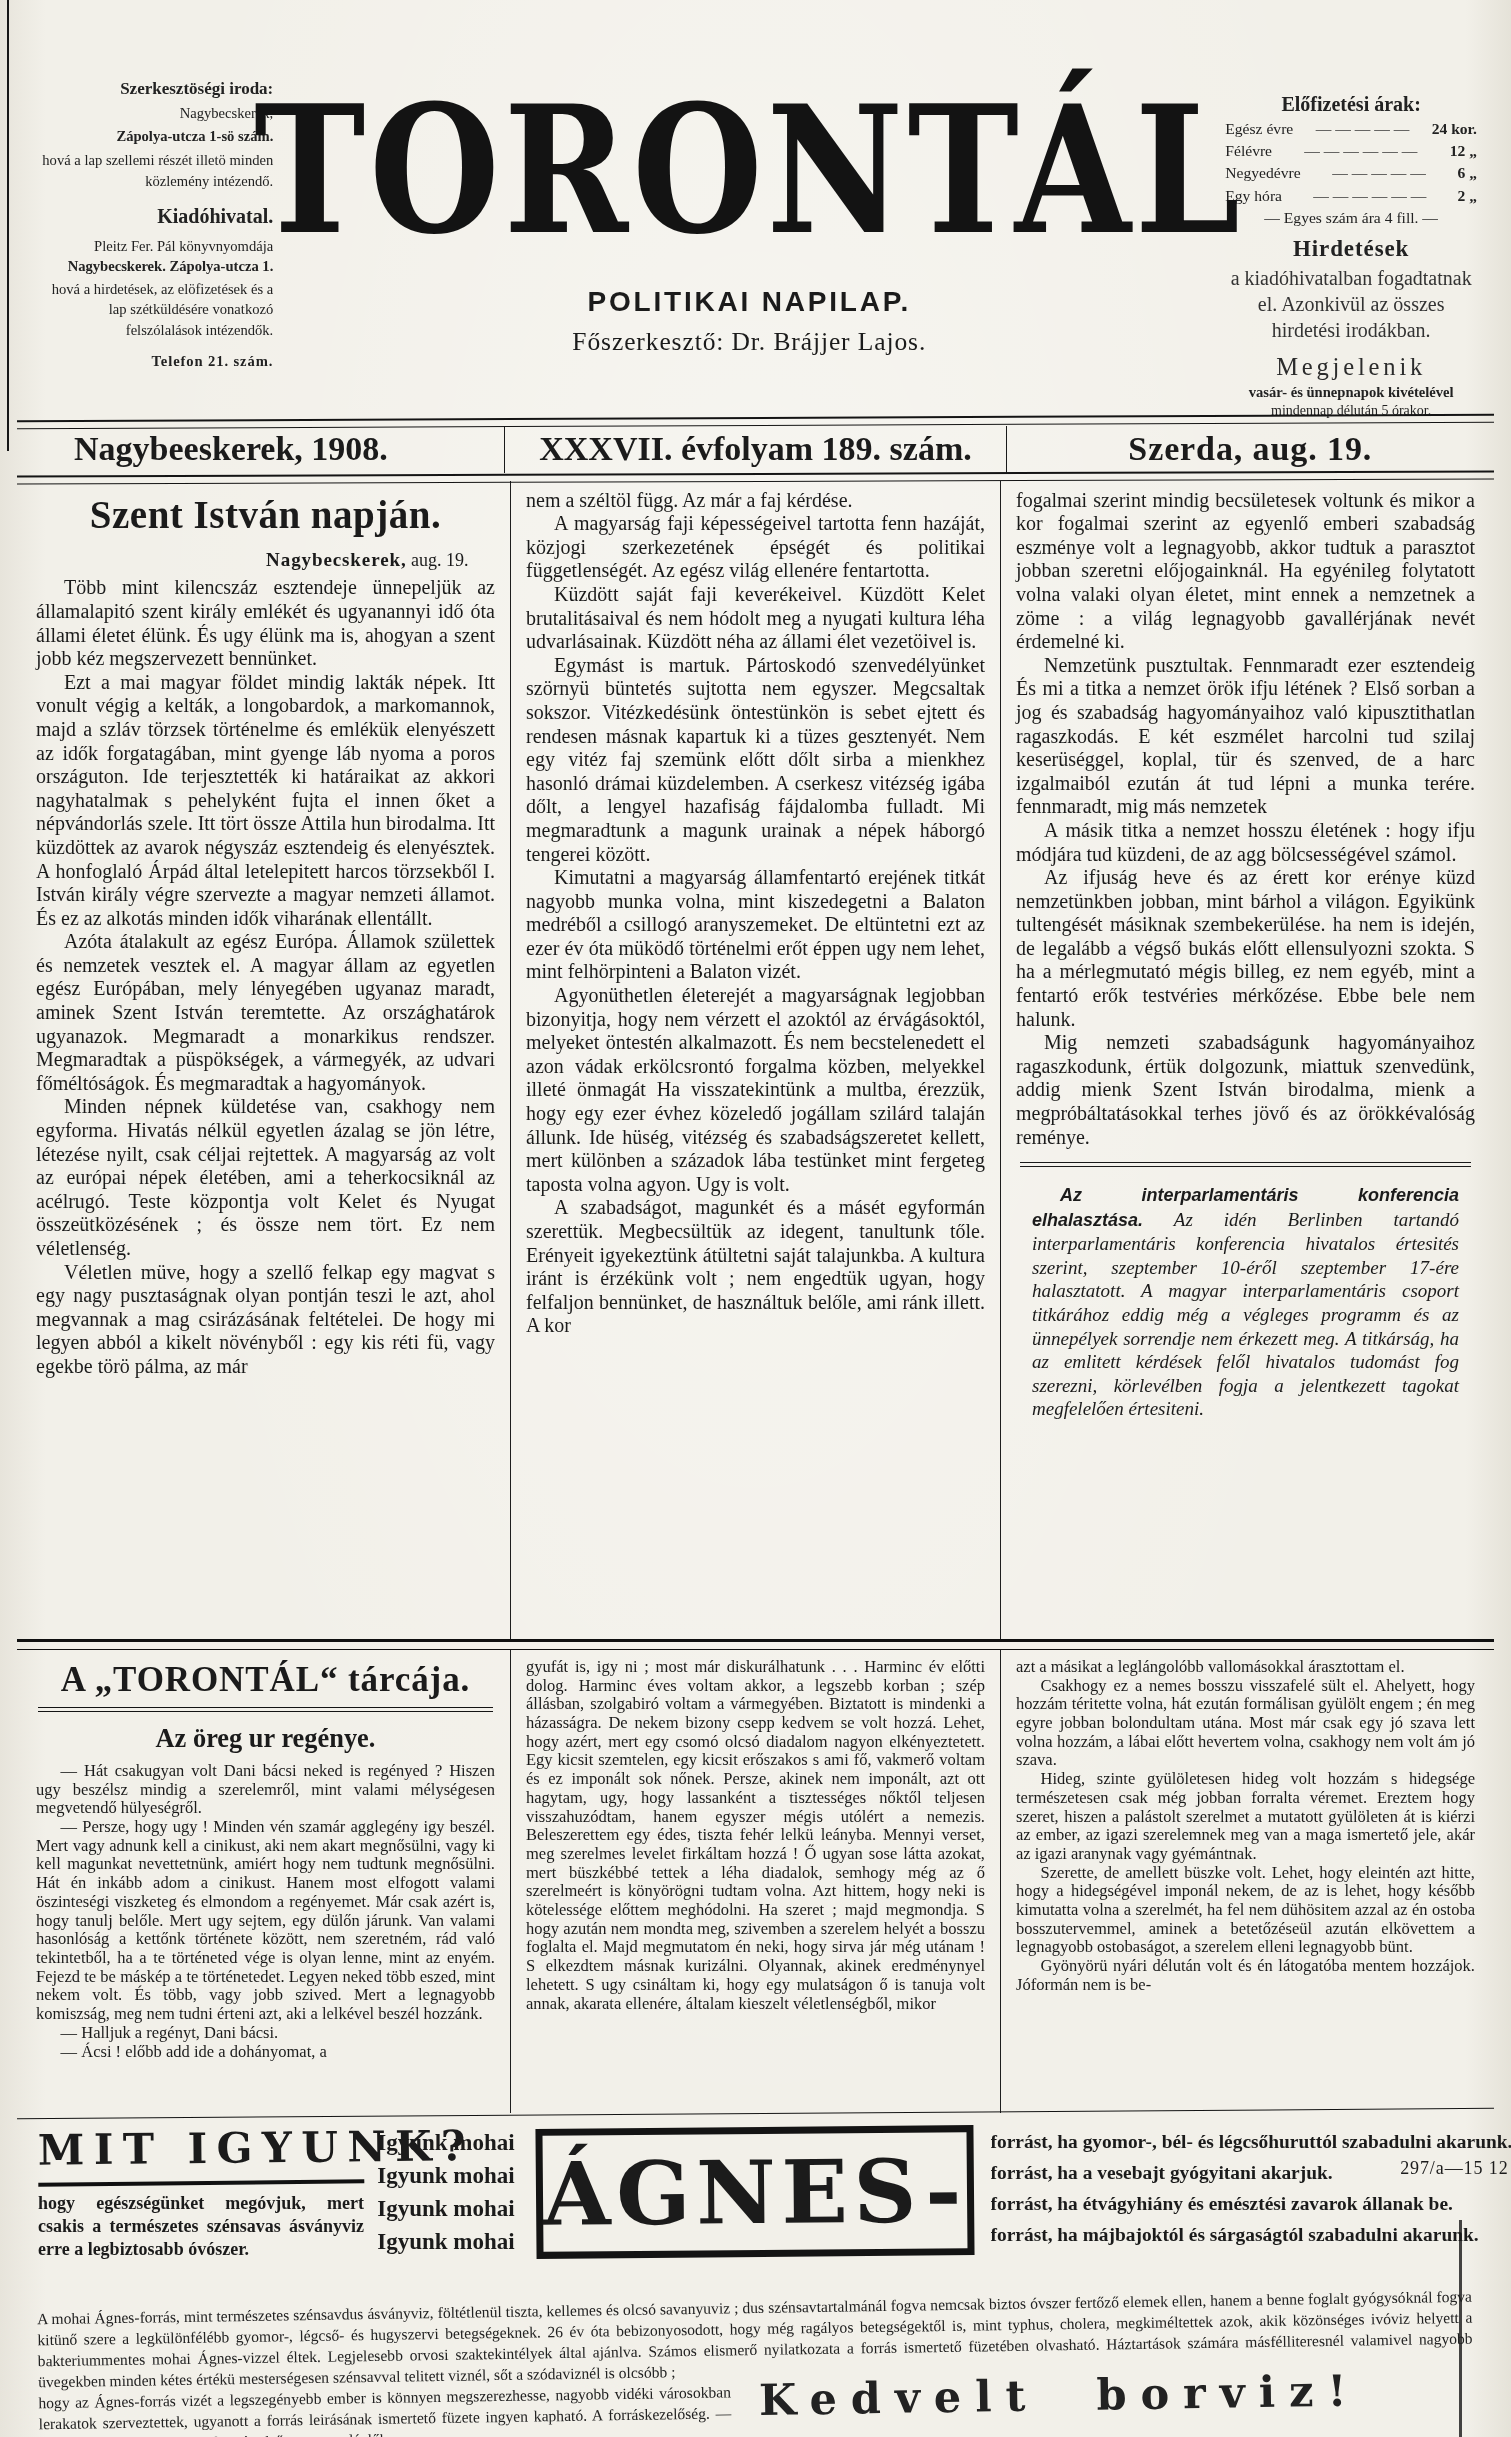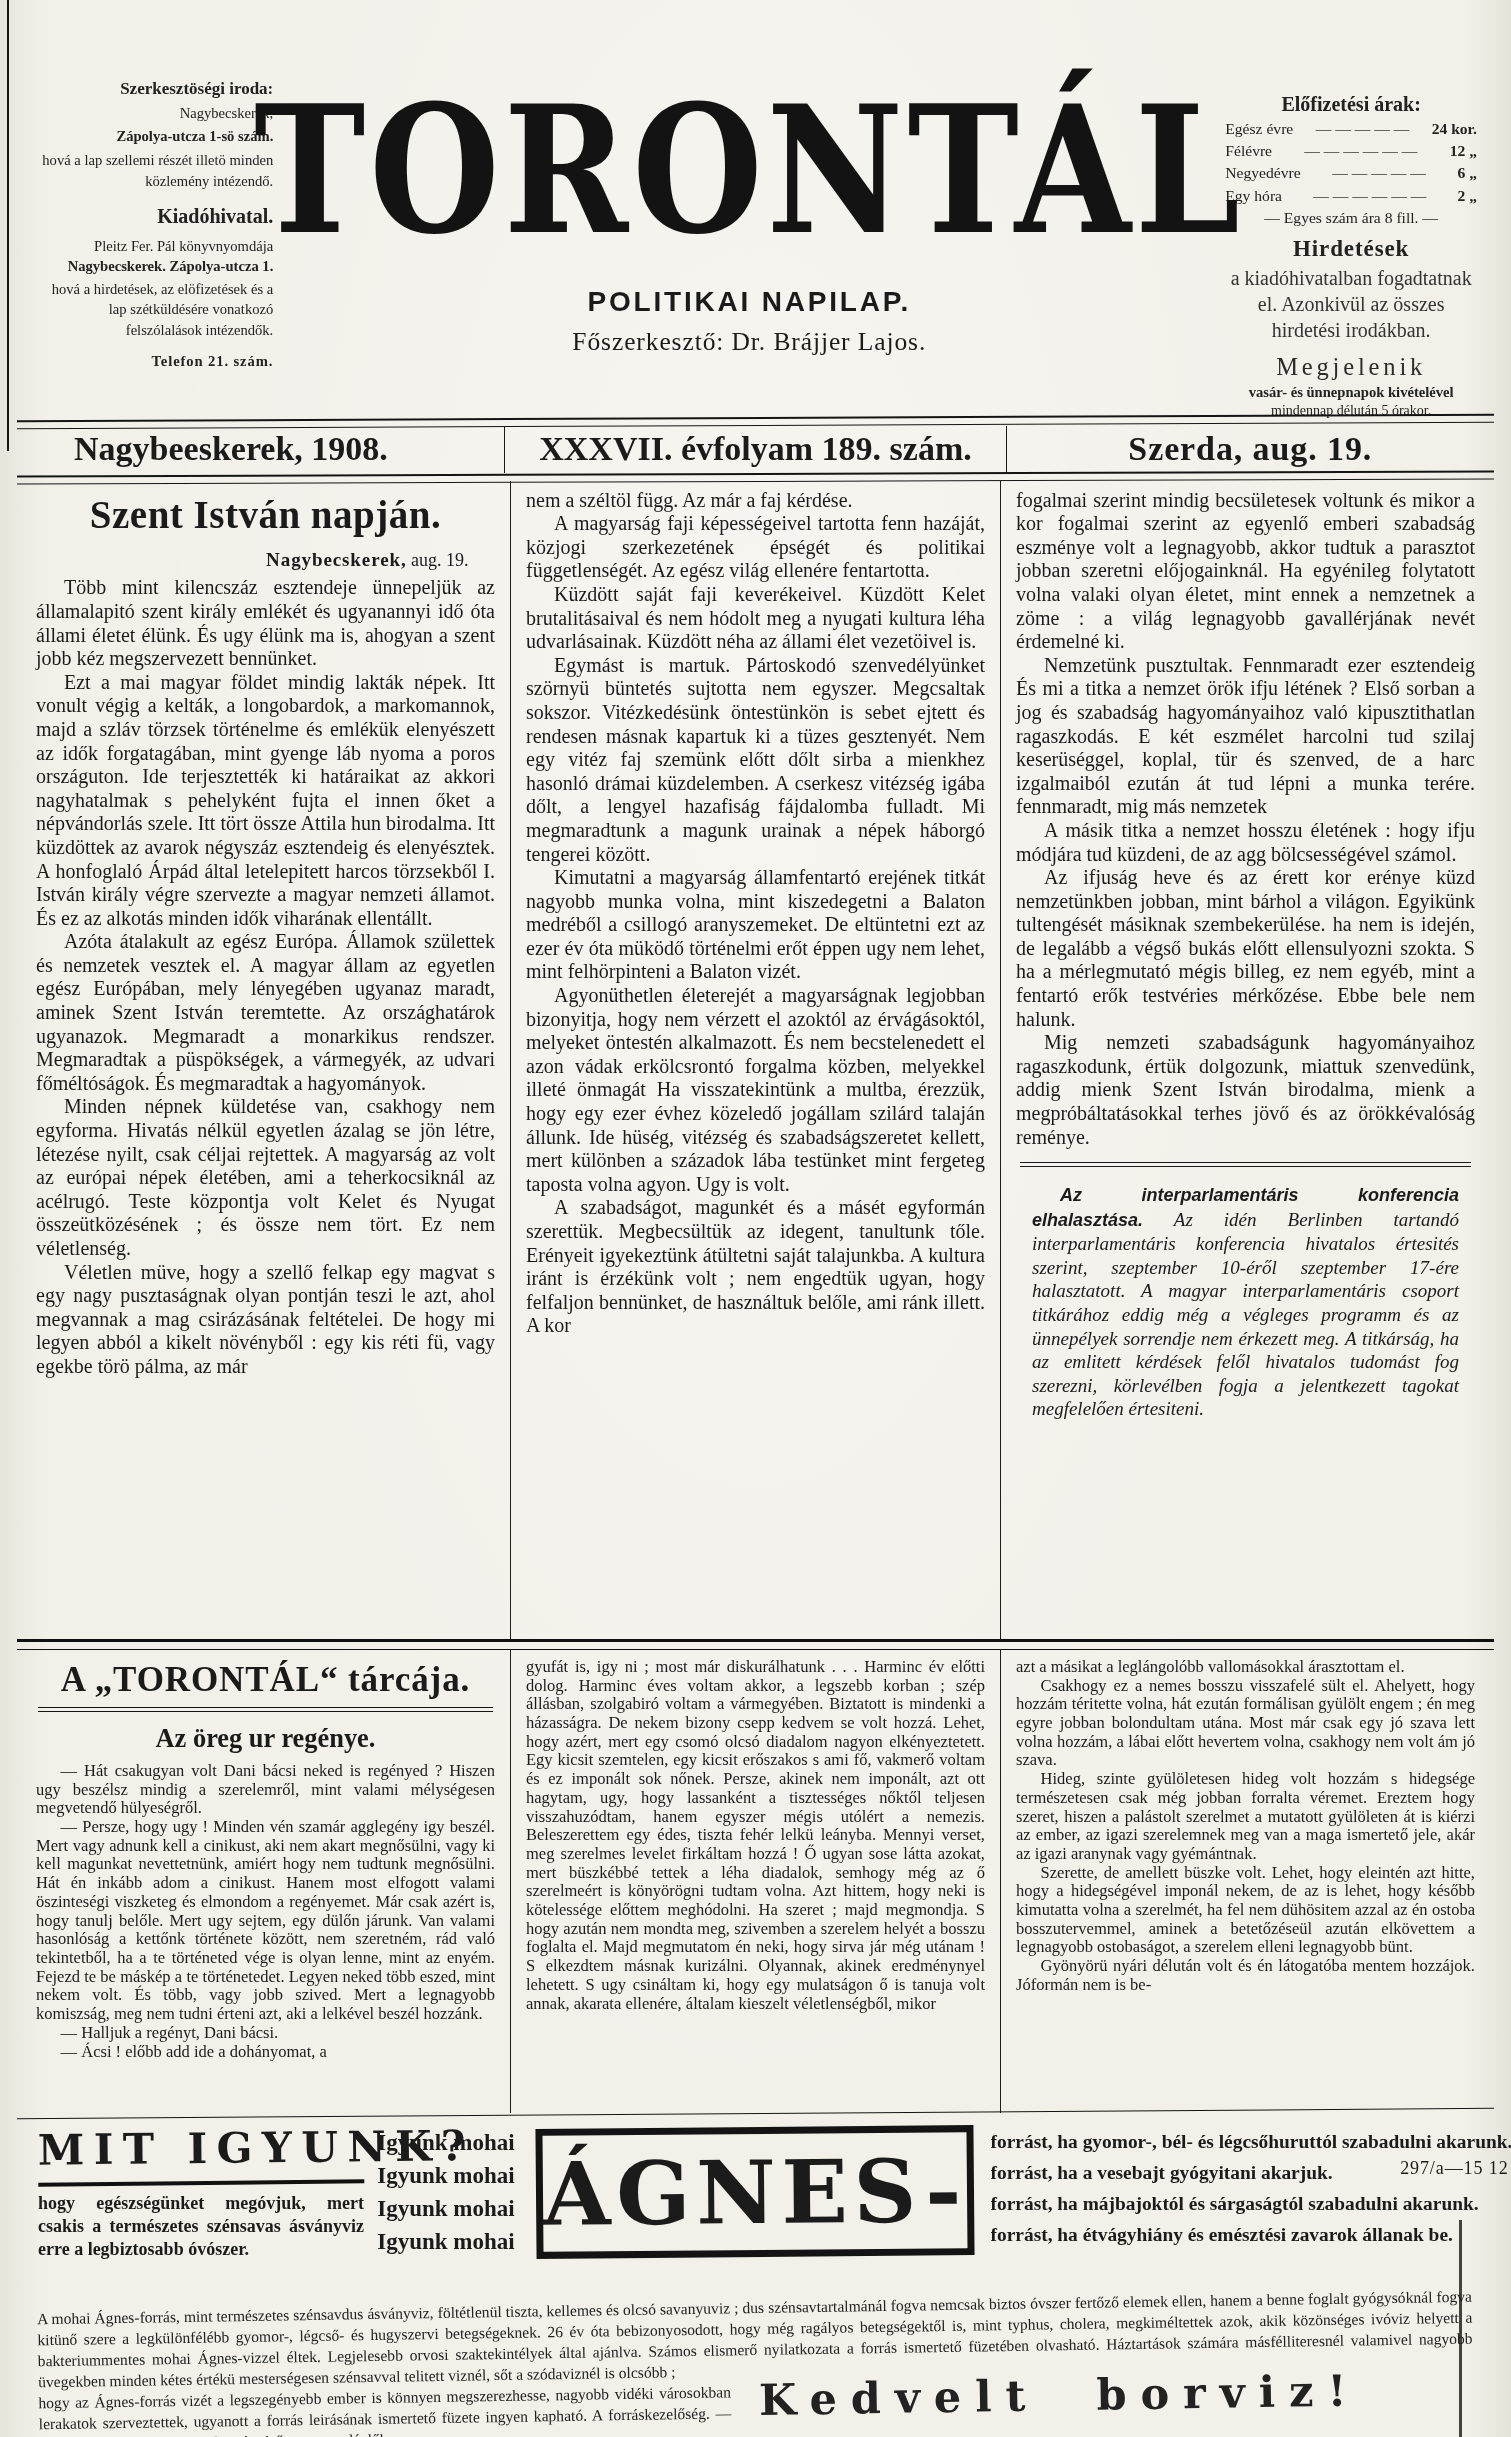--- a/index.html
+++ b/index.html
@@ -166,21 +166,21 @@
           <span class="rate-label">Negyedévre</span>
           <span class="rate-dashes">— — — — —</span>
           <span class="rate-value">6 „</span>
         </div>
         <div class="rate-row">
           <span class="rate-label">Egy hóra</span>
           <span class="rate-dashes">— — — — — —</span>
           <span class="rate-value">2 „</span>
         </div>
       </div>
-    <div class="sub-single">— Egyes szám ára 8 fill. —</div>
+    <div class="sub-single">— Egyes szám ára 4 fill. —</div>
     <div class="sub-ads-heading">Hirdetések</div>
     <div class="sub-ads-text">a kiadóhivatalban fogadtatnak el. Azonkivül az összes hirdetési irodákban.</div>
     <div class="sub-pub-heading">Megjelenik</div>
     <div class="sub-pub-text">
       <b>vasár- és ünnepnapok kivételével</b>
       <span>mindennap délután 5 órakor.</span>
     </div>
   </div>
 </header>
 
@@ -275,22 +275,22 @@
         <p class="igyunk-line">Igyunk mohai</p>
         <p class="igyunk-line">Igyunk mohai</p>
       </div>
     <div class="ad-brandbox">
       <span class="ad-brand">ÁGNES-</span>
     </div>
     <div class="ad-right">
       <div>
           <p class="forras-line">forrást, ha gyomor-, bél- és légcsőhuruttól szabadulni akarunk.</p>
           <p class="forras-line">forrást, ha a vesebajt gyógyitani akarjuk.</p>
+          <p class="forras-line">forrást, ha étvágyhiány és emésztési zavarok állanak be.</p>
           <p class="forras-line">forrást, ha májbajoktól és sárgaságtól szabadulni akarunk.</p>
-          <p class="forras-line">forrást, ha étvágyhiány és emésztési zavarok állanak be.</p>
         </div>
       <span class="ad-ref">297/a—15 12</span>
     </div>
   </div>
   <div class="fine-print">
     <p>A mohai Ágnes-forrás, mint természetes szénsavdus ásványviz, föltétlenül tiszta, kellemes és olcsó savanyuviz ; dus szénsavtartalmánál fogva nemcsak biztos óvszer fertőző elemek ellen, hanem a benne foglalt gyógysóknál fogva kitünő szere a legkülönfélébb gyomor-, légcső- és hugyszervi betegségeknek. 26 év óta bebizonyosodott, hogy még ragályos betegségektől is, mint typhus, cholera, megkiméltettek azok, akik közönséges ivóviz helyett a bakteriummentes mohai Ágnes-vizzel éltek. Legjelesebb orvosi szaktekintélyek által ajánlva. Számos elismerő nyilatkozata a forrás ismertető füzetében olvasható. Háztartások számára másfélliteresnél valamivel nagyobb üvegekben minden kétes értékü mesterségesen szénsavval telitett viznél, sőt a szódaviznél is olcsóbb ;</p>
     <div class="fine-bottom">
       <p>hogy az Ágnes-forrás vizét a legszegényebb ember is könnyen megszerezhesse, nagyobb vidéki városokban lerakatok szerveztettek, ugyanott a forrás leirásának ismertető füzete ingyen kapható. A forráskezelőség. — Kapható minden füszerüzletben és elsőrangu vendéglőben.</p>
       <div class="slogan">Kedvelt borviz!</div>
     </div>

